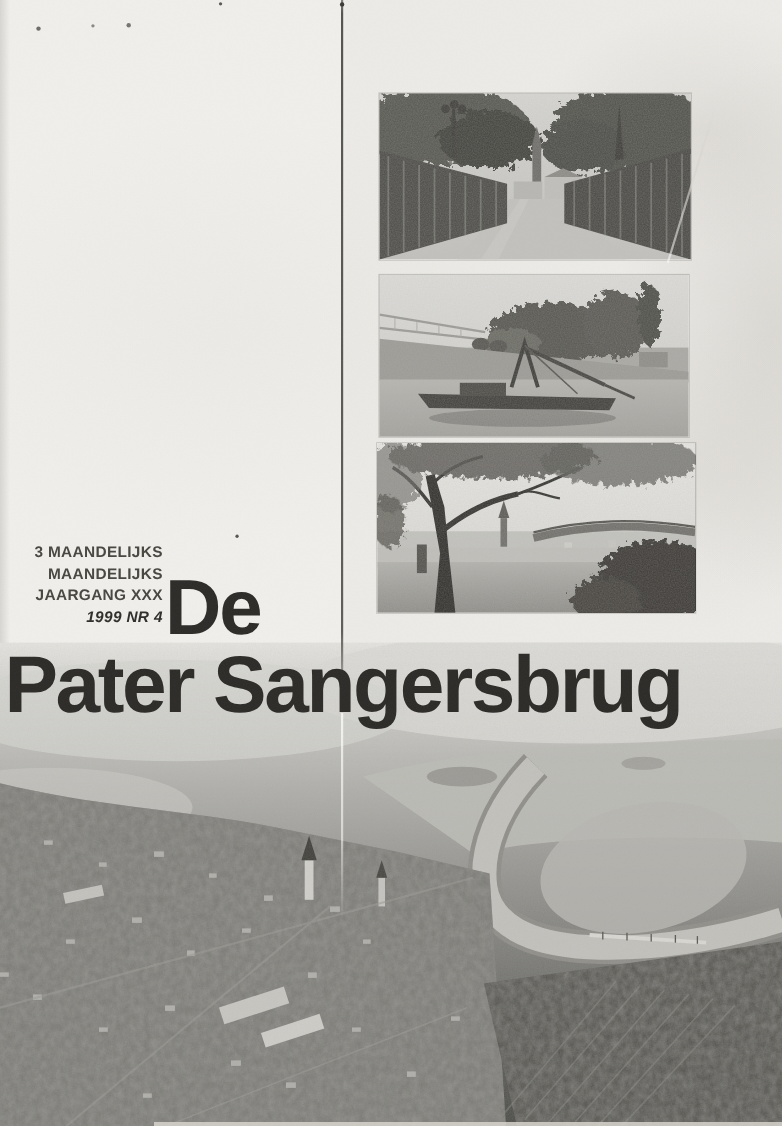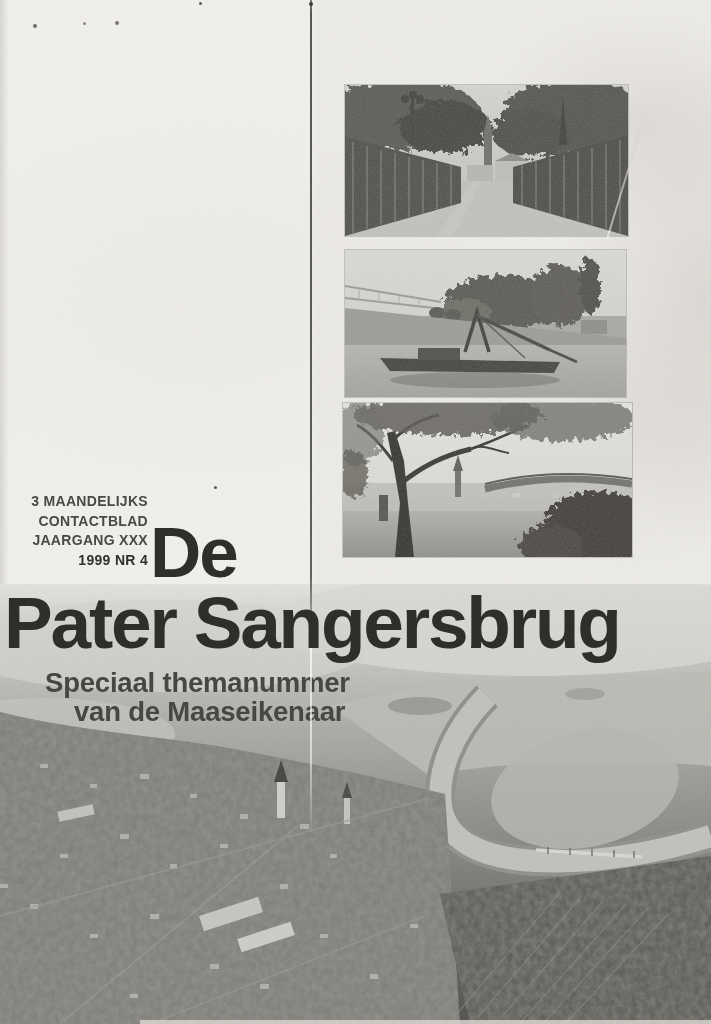--- a/index.html
+++ b/index.html
@@ -14,21 +14,21 @@
       radial-gradient(420px 260px at 210px 300px, rgba(214,211,204,.16), transparent 75%),
       linear-gradient(90deg, rgba(205,200,190,0) 310px, rgba(205,200,190,.10) 316px),
       linear-gradient(90deg, #d8d6d2 0px, rgba(216,214,210,0) 9px),
       linear-gradient(0deg, #f0efec, #f0efec);
   }
   .masthead{
     position:absolute;left:28px;top:492px;width:120px;
     text-align:right;font-size:14px;line-height:19.6px;
     font-weight:700;letter-spacing:.3px;color:#47463f;
   }
-  .masthead .yr{color:#2e2d2a;}
+  .masthead .yr{color:#2e2d2a;font-style:italic;}
   .title1{
     position:absolute;left:150px;top:517px;z-index:5;
     font-size:71px;font-weight:700;letter-spacing:-2px;line-height:1;
     color:#2c2b28;
   }
   .title2{
     position:absolute;left:4px;top:586px;z-index:5;white-space:nowrap;
     font-size:73px;font-weight:700;letter-spacing:-2.2px;line-height:1;
     color:#2c2b28;
   }
@@ -64,32 +64,28 @@
   }
   .grain{position:absolute;left:0;top:0;width:711px;height:1024px;z-index:10;pointer-events:none;opacity:.5;}
 </style>
 </head>
 <body>
 
 <div class="page">
 
   <div class="masthead">
     <div>3 MAANDELIJKS</div>
-    <div>CONTACTBLAD</div>
+    <div>MAANDELIJKS</div>
     <div>JAARGANG XXX</div>
     <div class="yr">1999 NR 4</div>
   </div>
 
   <div class="title1">De</div>
   <div class="title2">Pater Sangersbrug</div>
 
-  <div class="subtitle">
-    <div>Speciaal themanummer</div>
-    <div class="l2">van de Maaseikenaar</div>
-  </div>
 
   <div class="photo" id="photo1">
     <svg viewBox="0 0 283 151" preserveAspectRatio="none">
       <defs>
         <linearGradient id="sky1" x1="0" y1="0" x2="0" y2="1">
           <stop offset="0" stop-color="#d8d7d3"></stop>
             <stop offset="1" stop-color="#c2c1bd"></stop>
         </linearGradient>
         <filter id="fo1" x="-30%" y="-30%" width="160%" height="160%">
           <feTurbulence type="fractalNoise" baseFrequency="0.15" numOctaves="3" seed="7" result="t"></feTurbulence>

